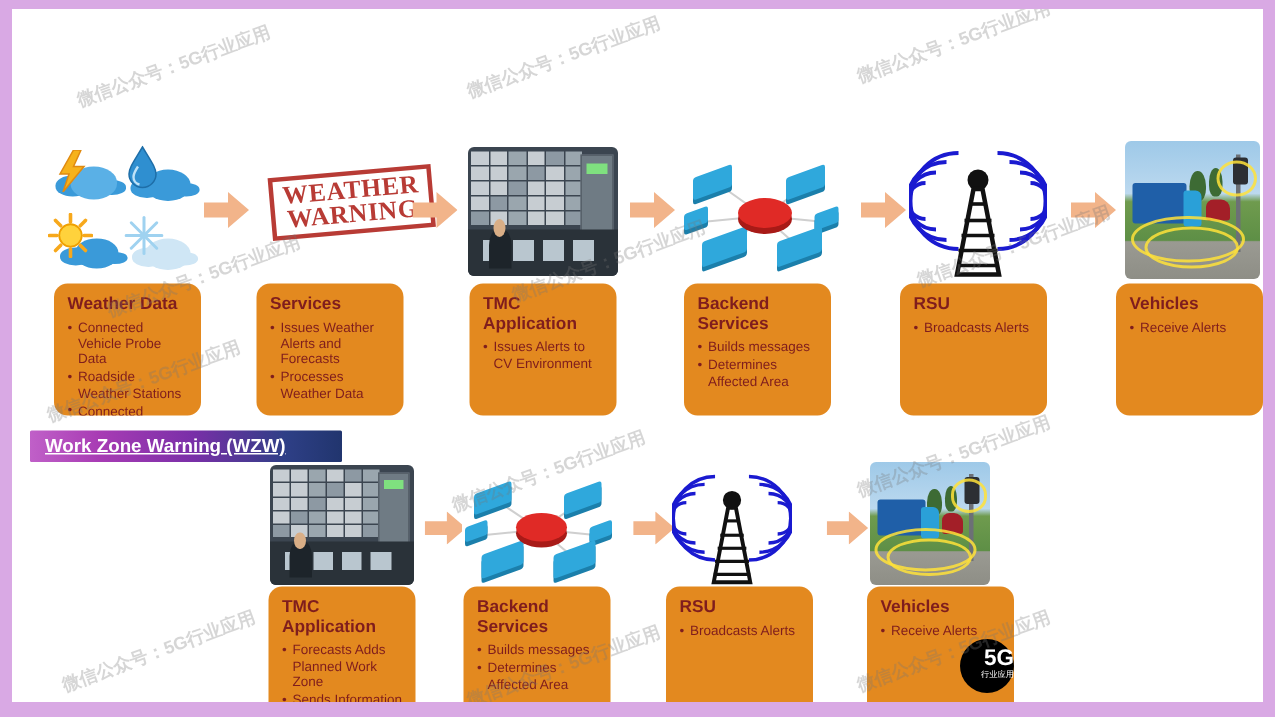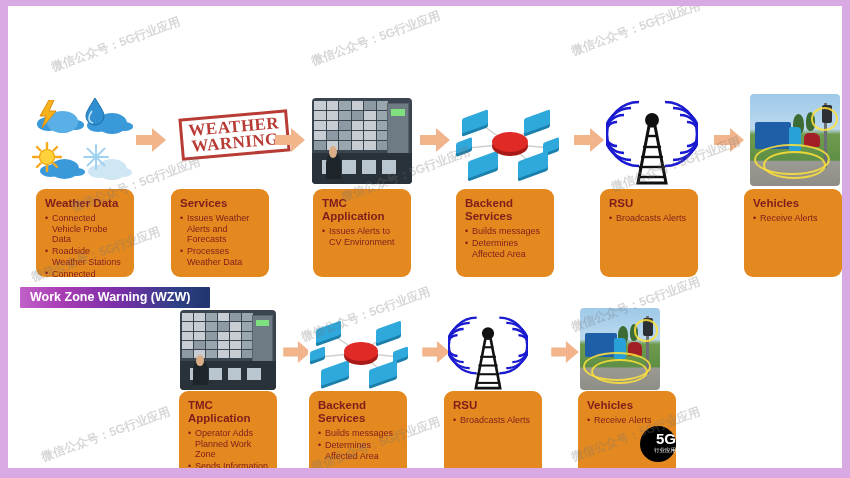--- a/index.html
+++ b/index.html
@@ -20,21 +20,21 @@
   }
   
   .banner{
     position:absolute;height:21px;line-height:21px;
     background:linear-gradient(90deg,#c060c8 0%,#a83cb4 22%,#7a2fa8 52%,#2e3f86 82%,#21356e 100%);
     color:#ffffff;font-size:12.5px;font-weight:bold;
     padding:0 10px;box-sizing:border-box;white-space:nowrap;
     border-radius:1px;
   }
   #banner-swiw{left:12px;top:58px;width:250px;}
-  #banner-wzw{left:12px;top:281px;width:190px;}
+  #banner-wzw{left:12px;top:281px;width:208px;text-decoration:underline;}
 
   
   .obox{
     position:absolute;background:#e3891f;border-radius:9px;
     color:#7f1d1d;box-sizing:border-box;padding:8px 8px 6px 9px;
     overflow:hidden;
   }
   .obox .ttl{font-size:11.5px;font-weight:bold;line-height:13px;margin-bottom:3px;}
   .obox ul{margin:0;padding:0;list-style:none;}
   .obox li{
@@ -469,21 +469,21 @@
     <div class="pole"></div>
     <div class="signal"></div>
     <div class="halo" style="left:4%;top:54%;width:80%;height:30%;"></div>
     <div class="halo" style="left:14%;top:62%;width:66%;height:26%;"></div>
     <div class="halo" style="right:2%;top:14%;width:26%;height:22%;"></div>
   </div>
 
   <div class="obox" style="left:171px;top:385px;width:98px;height:88px;">
     <div class="ttl">TMC Application</div>
     <ul>
-      <li>Operator Adds Planned Work Zone</li>
+      <li>Forecasts Adds Planned Work Zone</li>
       <li>Sends Information to System</li>
     </ul>
   </div>
 
   <div class="obox" style="left:301px;top:385px;width:98px;height:88px;">
     <div class="ttl">Backend Services</div>
     <ul>
       <li>Builds messages</li>
       <li>Determines Affected Area</li>
     </ul>

